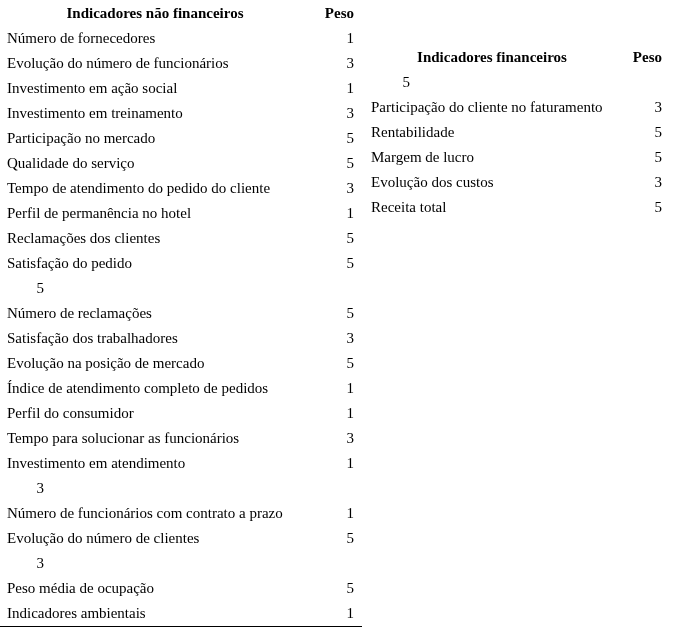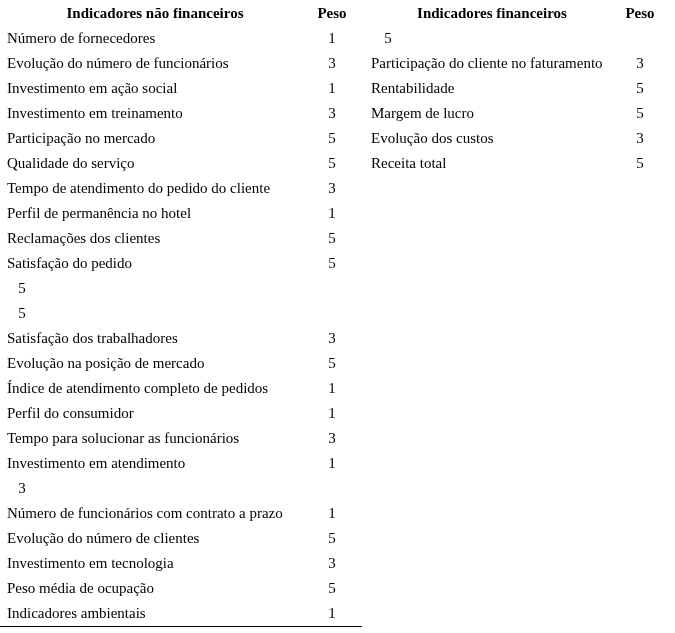--- a/index.html
+++ b/index.html
@@ -7,24 +7,24 @@
     width: 675px;
     height: 633px;
     overflow: hidden;
     font-family: "Liberation Serif", "DejaVu Serif", serif;
     font-size: 15px;
     color: #000000;
   }
   .table-wrap { display: flex; align-items: flex-start; padding-top: 1px; }
   .col { display: flex; flex-direction: column; }
   .col-left  { width: 362px; border-bottom: 1px solid #000; }
-  .col-right { width: 308px; margin-left: 4px; }
+  .col-right { width: 308px; margin-left: 4px; margin-top: 44px; }
   .row, .hdr-row { display: flex; height: 25px; align-items: center; }
   .cell-name { flex: 1; padding-left: 7px; white-space: nowrap; overflow: hidden; }
-  .cell-peso { width: 44px; text-align: center; padding-right: 8px; }
+  .cell-peso { width: 44px; text-align: right; padding-right: 8px; }
   .col-right .cell-name { padding-left: 5px; }
   .col-right .cell-peso { padding-right: 12px; }
   .hdr-row { font-weight: bold; }
   .hdr-row .cell-name { text-align: center; padding-left: 0; }
 </style>
 </head>
 <body>
 
 <div class="table-wrap">
 
@@ -82,20 +82,21 @@
   <div class="row">
     <span class="cell-name">Satisfação do pedido</span>
     <span class="cell-peso">5</span>
   </div>
 
   <div class="row">
     <span class="cell-peso">5</span>
   </div>
 
   <div class="row">
+    <span class="cell-name">Número de reclamações</span>
     <span class="cell-peso">5</span>
   </div>
 
   <div class="row">
     <span class="cell-name">Satisfação dos trabalhadores</span>
     <span class="cell-peso">3</span>
   </div>
 
   <div class="row">
     <span class="cell-name">Evolução na posição de mercado</span>
@@ -130,21 +131,20 @@
     <span class="cell-name">Número de funcionários com contrato a prazo</span>
     <span class="cell-peso">1</span>
   </div>
 
   <div class="row">
     <span class="cell-name">Evolução do número de clientes</span>
     <span class="cell-peso">5</span>
   </div>
 
   <div class="row">
-    <span class="cell-name">Investimento em tecnologia</span>
     <span class="cell-peso">3</span>
   </div>
 
   <div class="row">
     <span class="cell-name">Peso média de ocupação</span>
     <span class="cell-peso">5</span>
   </div>
 
   <div class="row">
     <span class="cell-name">Indicadores ambientais</span>

